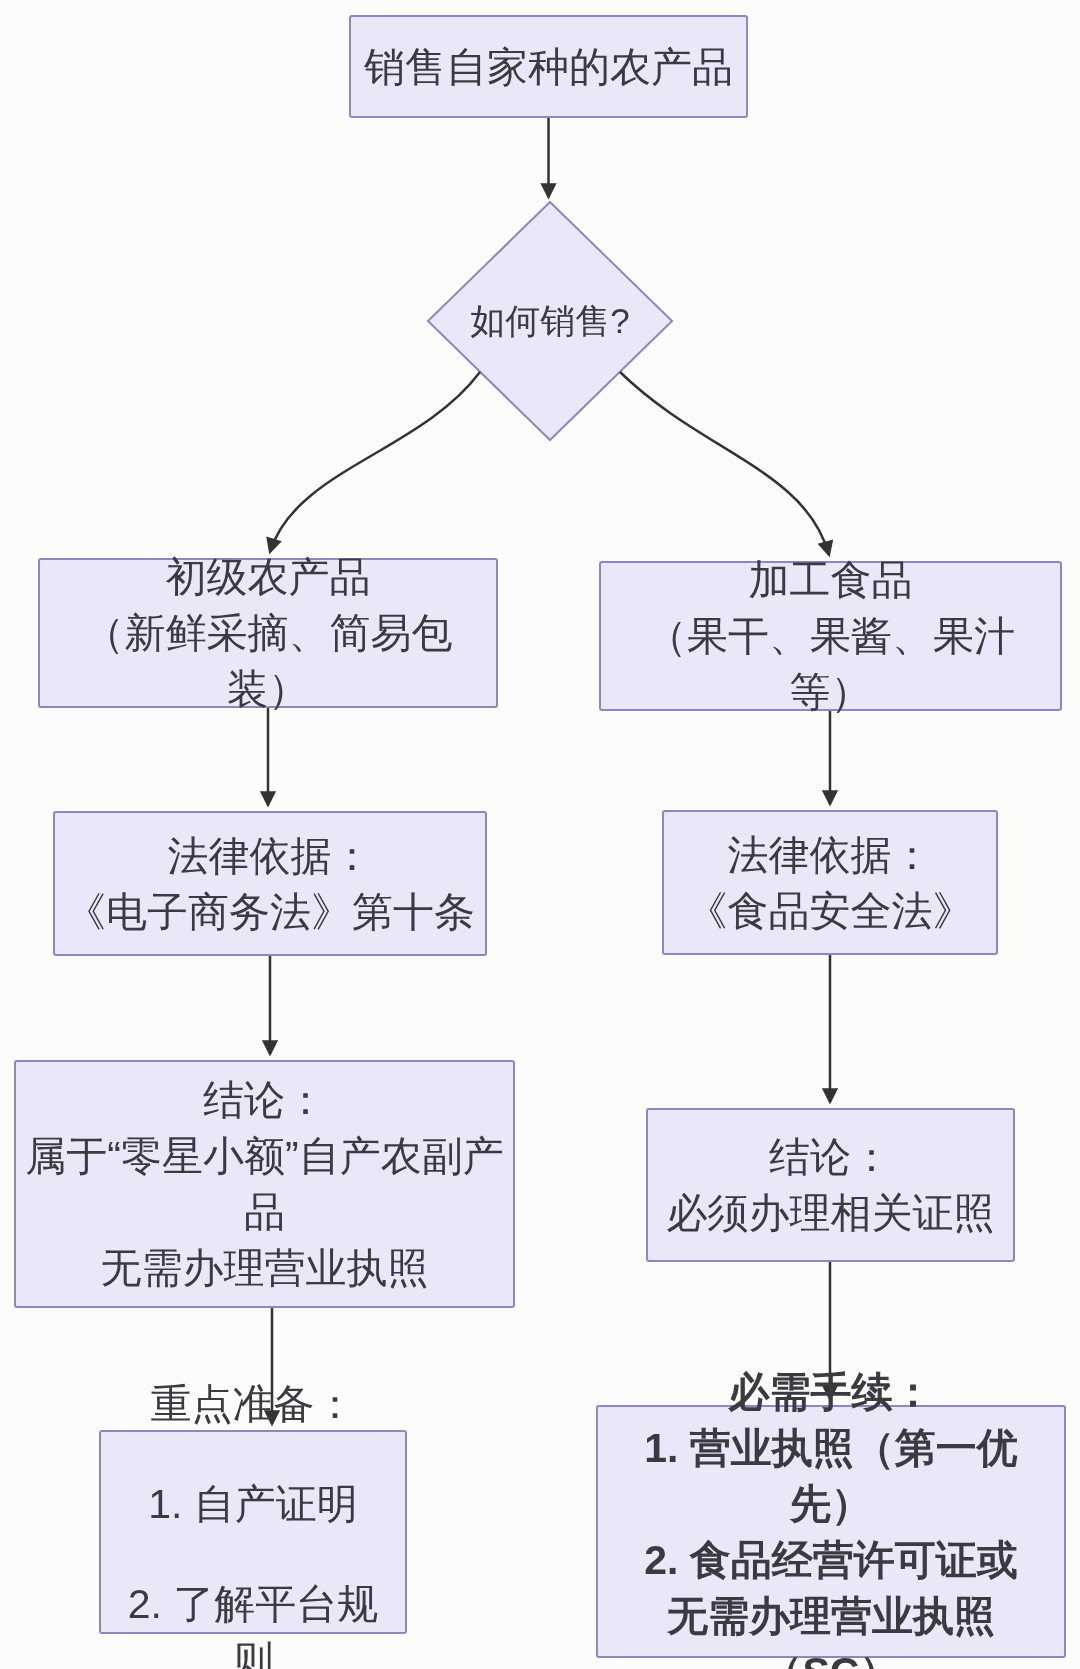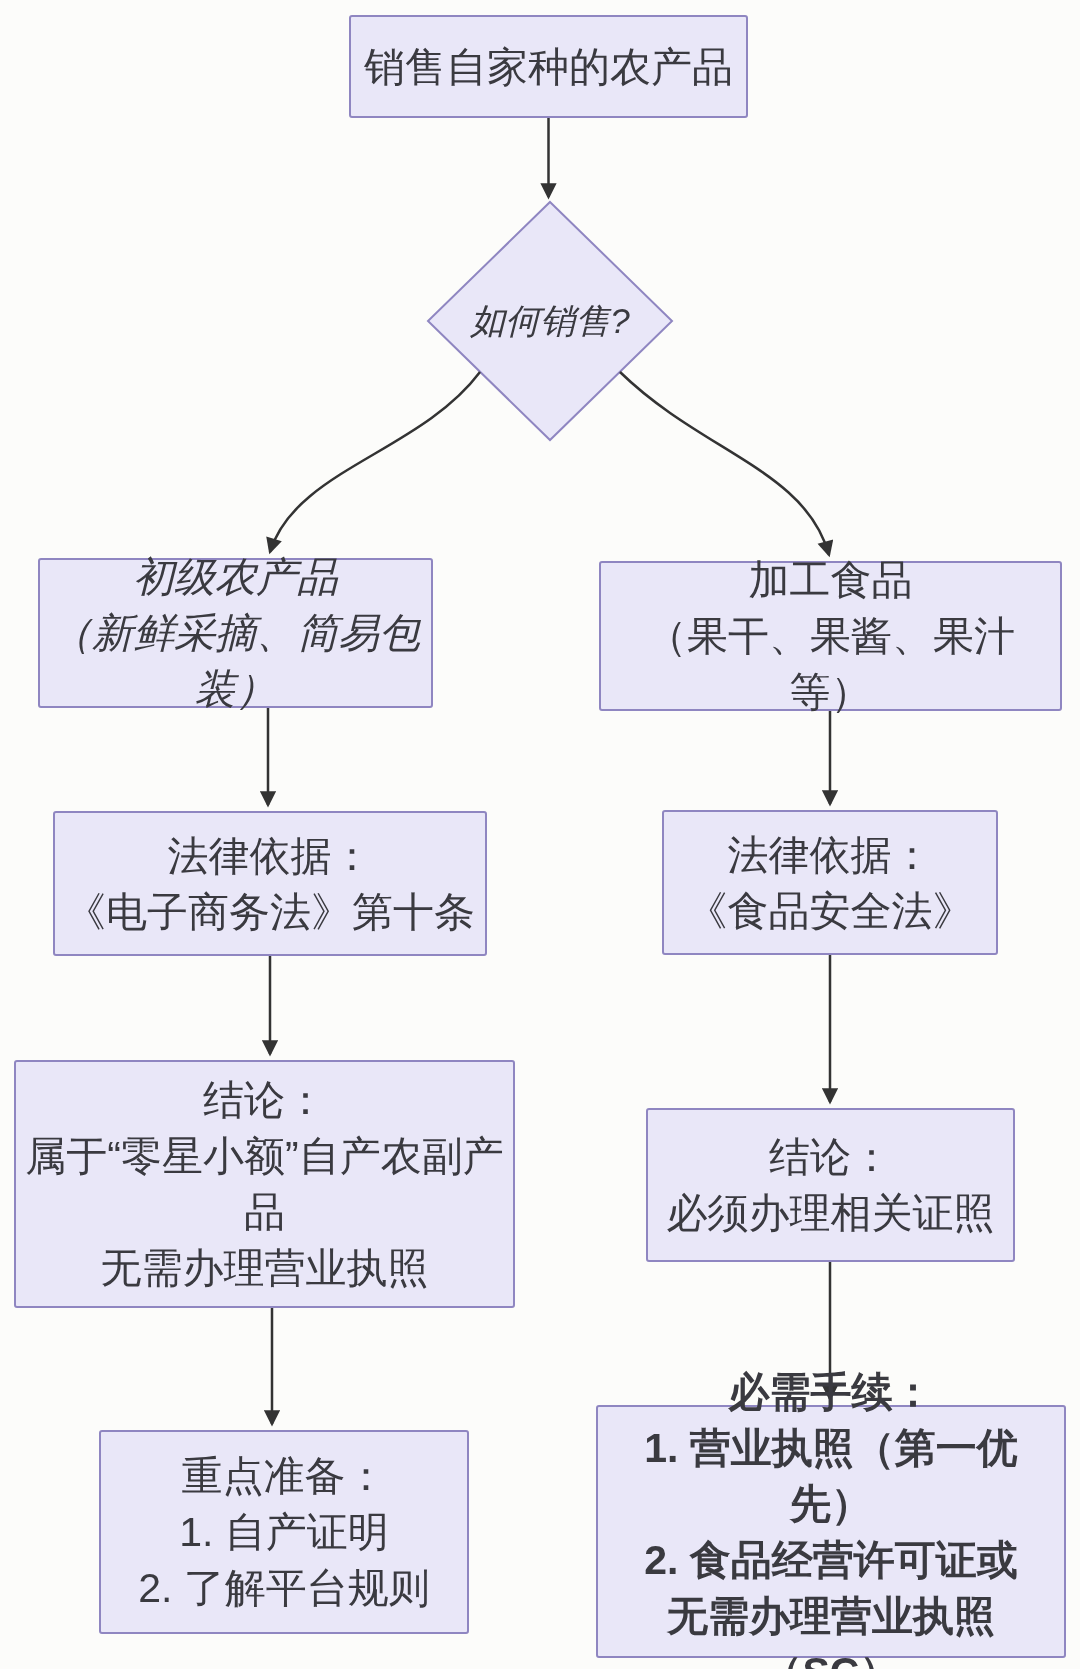--- a/index.html
+++ b/index.html
@@ -57,31 +57,30 @@
   .diamond-label {
     position: absolute;
     left: 428px; top: 202px;
     width: 244px; height: 238px;
     display: flex;
     justify-content: center;
     align-items: center;
     text-align: center;
     font-size: 35px;
     color: var(--text);
-    font-style: italic;
   }
   
   #n-start            { left: 349px; top: 15px;   width: 399px; height: 103px; }
-  #n-primary          { left: 38px;  top: 558px;  width: 395px; height: 150px; font-style: italic; }
+  #n-primary          { left: 38px;  top: 558px;  width: 460px; height: 150px; }
   #n-processed        { left: 599px; top: 561px;  width: 463px; height: 150px; }
   #n-legal-primary    { left: 53px;  top: 811px;  width: 434px; height: 145px; }
   #n-legal-processed  { left: 662px; top: 810px;  width: 336px; height: 145px; }
   #n-concl-primary    { left: 14px;  top: 1060px; width: 501px; height: 248px; }
   #n-concl-processed  { left: 646px; top: 1108px; width: 369px; height: 154px; }
-  #n-prep             { left: 99px;  top: 1430px; width: 370px; height: 204px; }
+  #n-prep             { left: 99px;  top: 1430px; width: 308px; height: 204px; gap: 44px; }
   #n-required         { left: 596px; top: 1405px; width: 470px; height: 253px; font-weight: bold; }
 </style>
 </head>
 <body>
 
 <div class="canvas">
 
   <svg class="layer" width="1080" height="1669" viewBox="0 0 1080 1669" aria-hidden="true">
     <defs>
       <marker id="arrow" viewBox="0 0 10 10" refX="8.5" refY="5" markerWidth="8" markerHeight="6.5" orient="auto">

